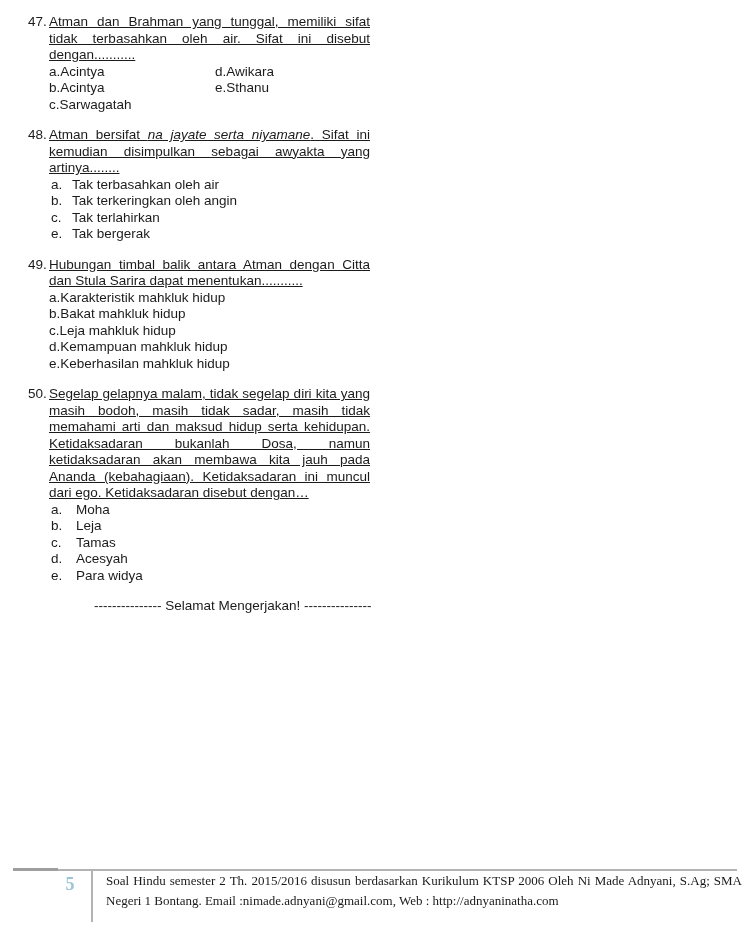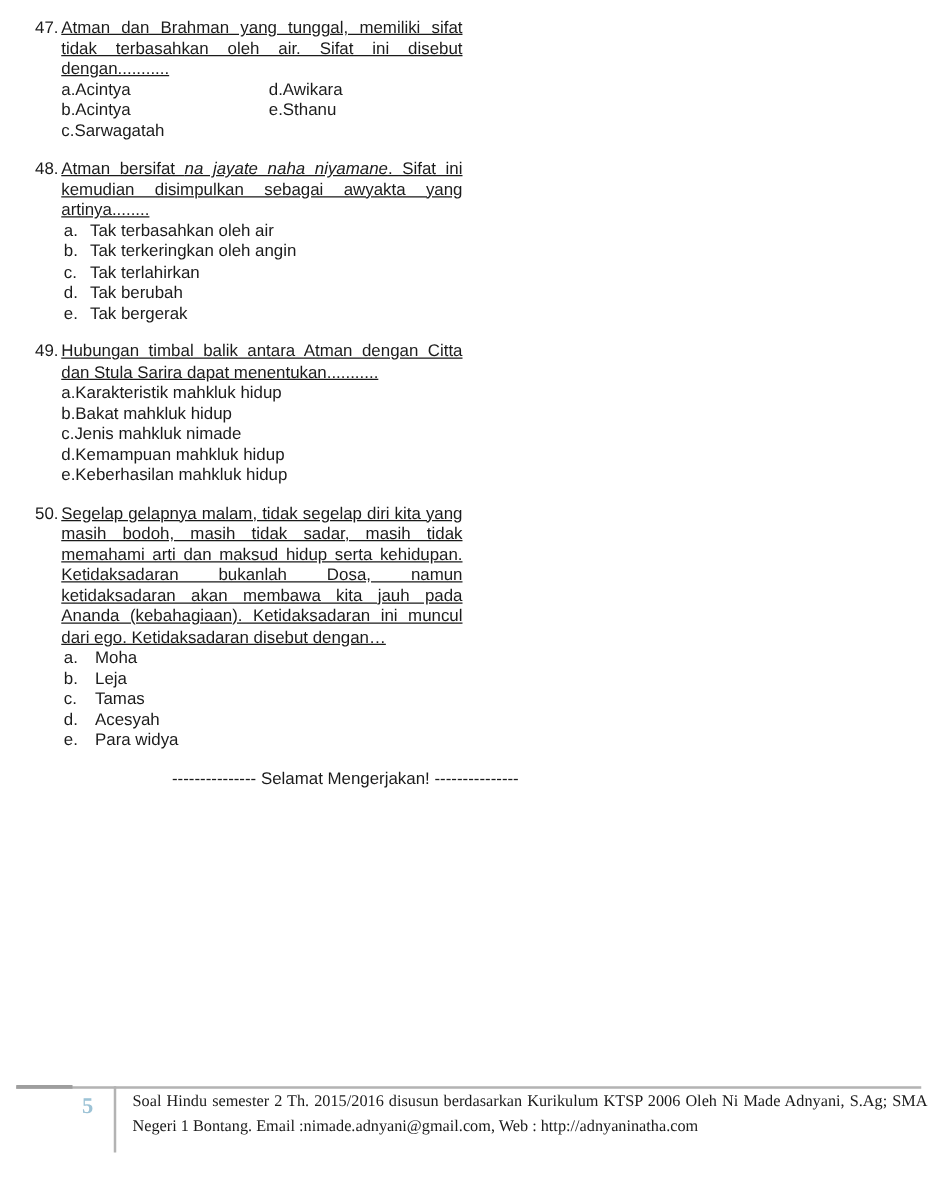--- a/index.html
+++ b/index.html
@@ -37,21 +37,21 @@
     grid-auto-columns: 166px;
   }
   .opt .lab { font-style: normal; }
   .lab-gap  { display: inline-block; width: 21px; }
   .lab-wide { display: inline-block; width: 25px; }
   .opt-indent { padding-left: 2px; }
   .closing {
     margin-top: 14px;
     padding-left: 66px;
     width: 321px;
-    text-align: right;
+    text-align: left;
     font-size: 13.5px;
     line-height: 16.5px;
   }
   
   .footer-rule {
     position: absolute;
     left: 13px;
     top: 869px;
     width: 724px;
     height: 2px;
@@ -111,38 +111,37 @@
             <div class="opt"><span class="lab">b.</span><span class="opt-text">Acintya</span></div>
             <div class="opt"><span class="lab">c.</span><span class="opt-text">Sarwagatah</span></div>
             <div class="opt"><span class="lab">d.</span><span class="opt-text">Awikara</span></div>
             <div class="opt"><span class="lab">e.</span><span class="opt-text">Sthanu</span></div>
           </div>
         </div>
       </div>
       <div class="question">
         <div class="qnum">48.</div>
         <div class="qbody">
-          <p class="stem"><span>Atman bersifat </span><em>na jayate naha niyamane</em><span>. Sifat ini kemudian disimpulkan sebagai awyakta yang artinya........</span></p>
+          <p class="stem"><span>Atman bersifat </span><em>na jayate serta niyamane</em><span>. Sifat ini kemudian disimpulkan sebagai awyakta yang artinya........</span></p>
           <div class="options">
             <div class="opt opt-indent"><span class="lab lab-gap">a.</span><span class="opt-text">Tak terbasahkan oleh air</span></div>
             <div class="opt opt-indent"><span class="lab lab-gap">b.</span><span class="opt-text">Tak terkeringkan oleh angin</span></div>
             <div class="opt opt-indent"><span class="lab lab-gap">c.</span><span class="opt-text">Tak terlahirkan</span></div>
-            <div class="opt opt-indent"><span class="lab lab-gap">d.</span><span class="opt-text">Tak berubah</span></div>
             <div class="opt opt-indent"><span class="lab lab-gap">e.</span><span class="opt-text">Tak bergerak</span></div>
           </div>
         </div>
       </div>
       <div class="question">
         <div class="qnum">49.</div>
         <div class="qbody">
           <p class="stem"><span>Hubungan timbal balik antara Atman dengan Citta dan Stula Sarira dapat menentukan...........</span></p>
           <div class="options">
             <div class="opt"><span class="lab">a.</span><span class="opt-text">Karakteristik mahkluk hidup</span></div>
             <div class="opt"><span class="lab">b.</span><span class="opt-text">Bakat mahkluk hidup</span></div>
-            <div class="opt"><span class="lab">c.</span><span class="opt-text">Jenis mahkluk nimade</span></div>
+            <div class="opt"><span class="lab">c.</span><span class="opt-text">Leja mahkluk hidup</span></div>
             <div class="opt"><span class="lab">d.</span><span class="opt-text">Kemampuan mahkluk hidup</span></div>
             <div class="opt"><span class="lab">e.</span><span class="opt-text">Keberhasilan mahkluk hidup</span></div>
           </div>
         </div>
       </div>
       <div class="question">
         <div class="qnum">50.</div>
         <div class="qbody">
           <p class="stem"><span>Segelap gelapnya malam, tidak segelap diri kita yang masih bodoh, masih tidak sadar, masih tidak memahami arti dan maksud hidup serta kehidupan.  Ketidaksadaran bukanlah Dosa, namun ketidaksadaran akan membawa kita jauh pada Ananda (kebahagiaan). Ketidaksadaran ini muncul dari ego. Ketidaksadaran disebut dengan…</span></p>
           <div class="options">

